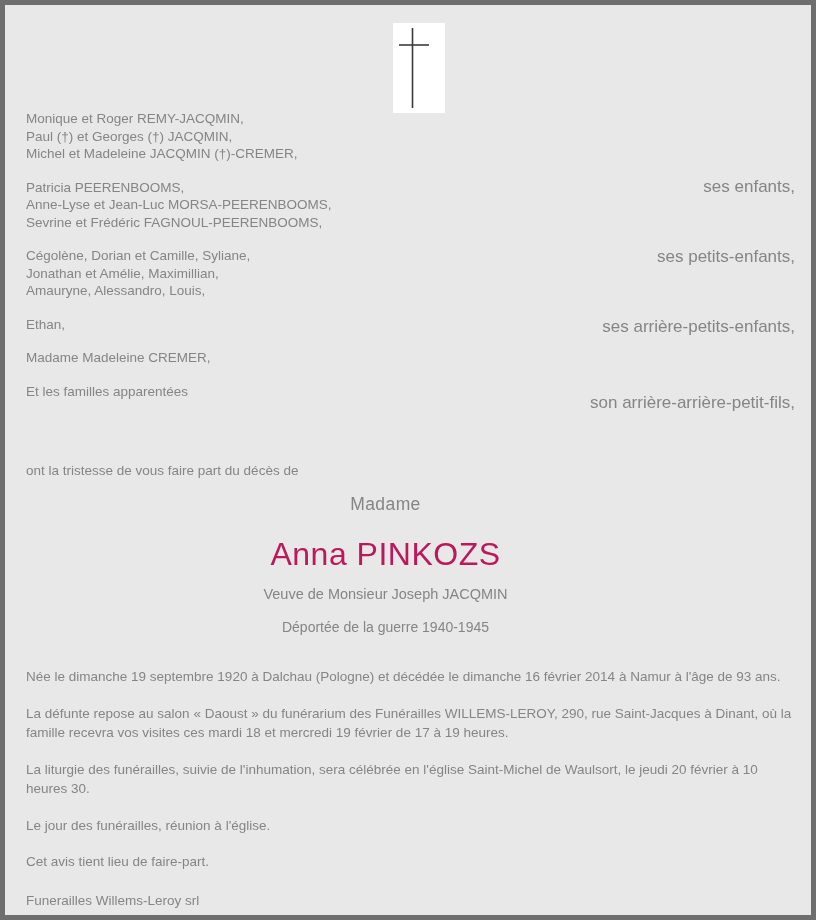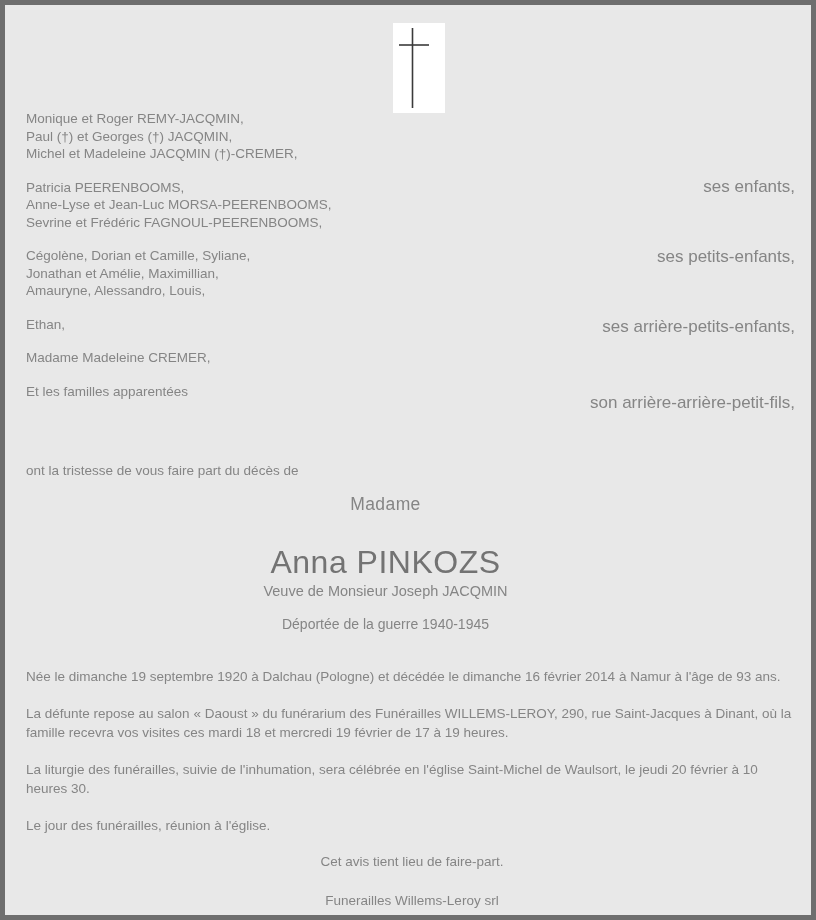--- a/index.html
+++ b/index.html
@@ -99,47 +99,47 @@
   }
   .honorific {
     font-size: 17.5px;
     line-height: 22px;
     letter-spacing: 0.4px;
   }
   .full-name {
     font-size: 32px;
     line-height: 38px;
     letter-spacing: 0.5px;
-    margin-top: 28px;
-    color: #737373;
+    margin-top: 20px;
+    color: #be185d;
   }
   .widow-of {
     font-size: 14.5px;
     line-height: 20px;
+    margin-top: 11px;
   }
   .subtitle-note {
     font-size: 14px;
     line-height: 20px;
     margin-top: 13px;
   }
 
   
   .body-text {
     position: absolute;
     left: 21px;
     top: 662px;
     width: 772px;
     font-size: 13.5px;
     line-height: 19.5px;
   }
   .body-text p {
     margin: 0 0 17px 0;
   }
   .body-text p.center {
-    text-align: center;
     margin-bottom: 19px;
   }
   .body-text p.last {
     margin-bottom: 4px;
   }
 </style>
 </head>
 <body>
 
 <div class="notice">

